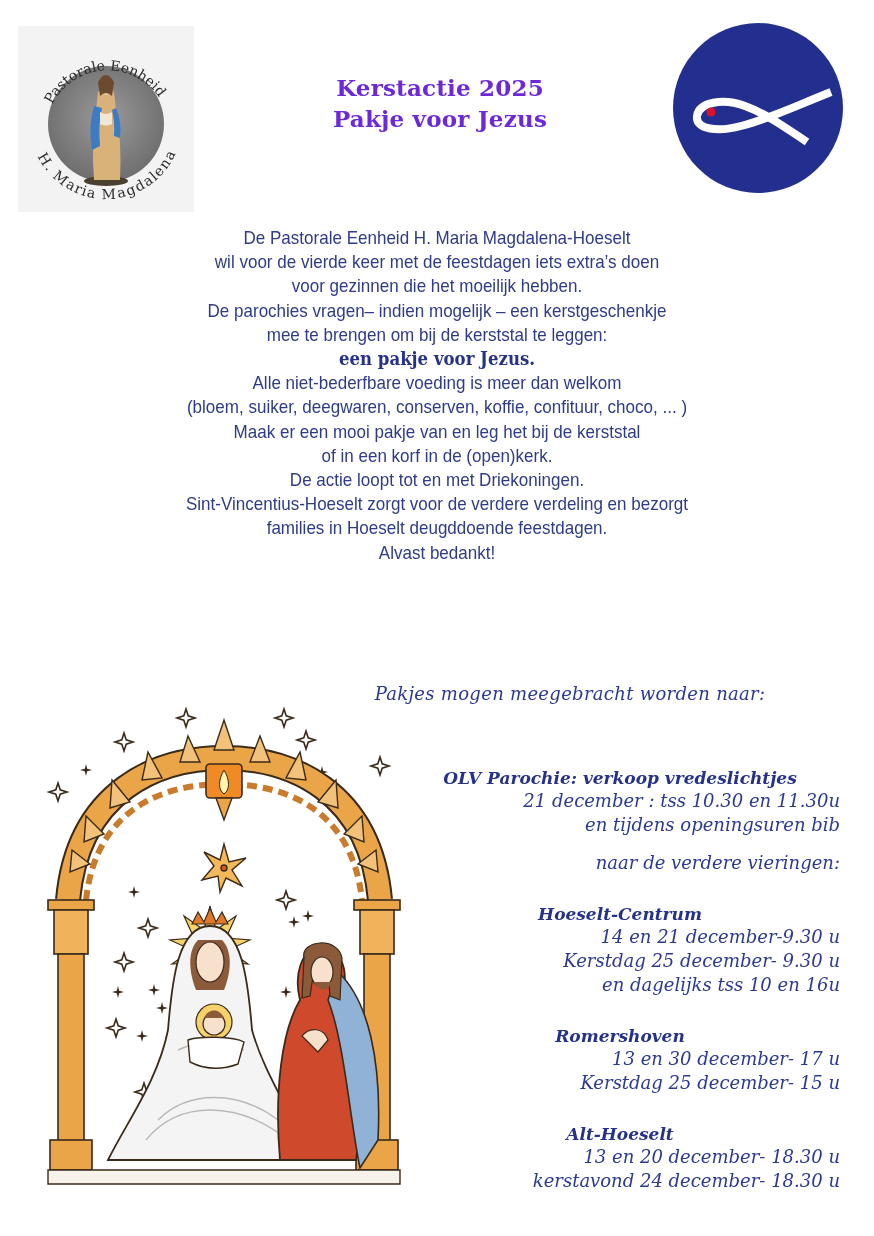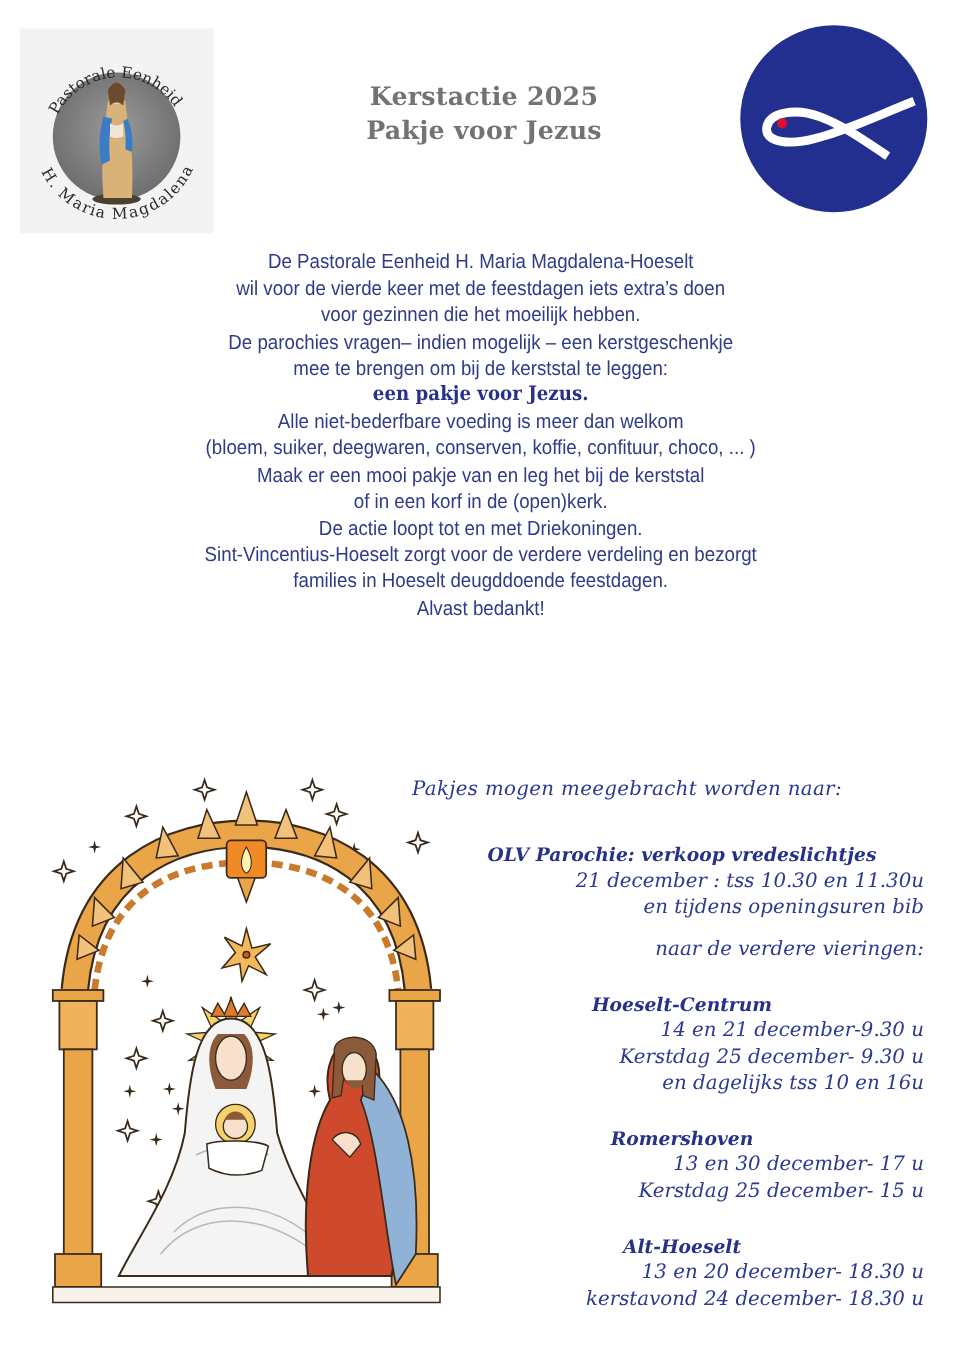--- a/index.html
+++ b/index.html
@@ -4,40 +4,40 @@
 <style>
   html, body { margin: 0; padding: 0; background: #ffffff; }
   body { width: 874px; height: 1236px; position: relative; overflow: hidden; font-family: "Liberation Sans", sans-serif; }
   .abs { position: absolute; }
 
   
   #logo-left { left: 18px; top: 26px; width: 176px; height: 186px; background: #f3f3f3; }
   #logo-left svg { width: 176px; height: 186px; display: block; }
 
   
-  #title { left: 250px; top: 72px; width: 380px; text-align: center; color: #737373;
+  #title { left: 250px; top: 72px; width: 380px; text-align: center; color: #6d28d9;
            font-family: "DejaVu Serif", serif; font-weight: bold; font-size: 23px; line-height: 31px; letter-spacing: 0.2px; }
 
   
   #logo-right { left: 671px; top: 22px; width: 174px; height: 172px; }
   #logo-right svg { width: 174px; height: 172px; display: block; }
 
   
   #body-text { left: 60px; top: 226px; width: 754px; text-align: center; color: #2f3b86;
                font-family: "Liberation Sans", sans-serif; font-size: 18.5px; line-height: 24.2px; transform: scaleX(0.92); transform-origin: center top; }
   #body-text .line { white-space: nowrap; display: block; }
   #body-text .emph { font-family: "DejaVu Serif", serif; font-weight: bold; color: #26318a; font-size: 18px; }
 
   
   #nativity { left: 38px; top: 700px; width: 372px; height: 486px; }
   #nativity svg { width: 372px; height: 486px; display: block; }
 
   
   .script { font-family: "DejaVu Serif", serif; font-style: italic; color: #2b3990; text-align: right; }
-  #dropoff-heading { left: 310px; top: 683px; width: 520px; text-align: center; font-size: 18px; letter-spacing: 0.3px; margin-top: 24px; }
+  #dropoff-heading { left: 310px; top: 683px; width: 520px; text-align: center; font-size: 18px; letter-spacing: 0.3px; }
   #schedule { left: 400px; top: 745px; width: 440px; text-align: center; }
   .loc-title { font-family: "DejaVu Serif", serif; font-weight: bold; font-style: italic; color: #26318a; font-size: 17px; line-height: 22px; margin-top: 22px; }
   .loc-line { font-size: 18px; line-height: 24px; white-space: nowrap; }
   .gap { height: 14px; }
   .gap-s { height: 6px; }
 </style>
 </head>
 <body>
 
 <div id="logo-left" class="abs">

